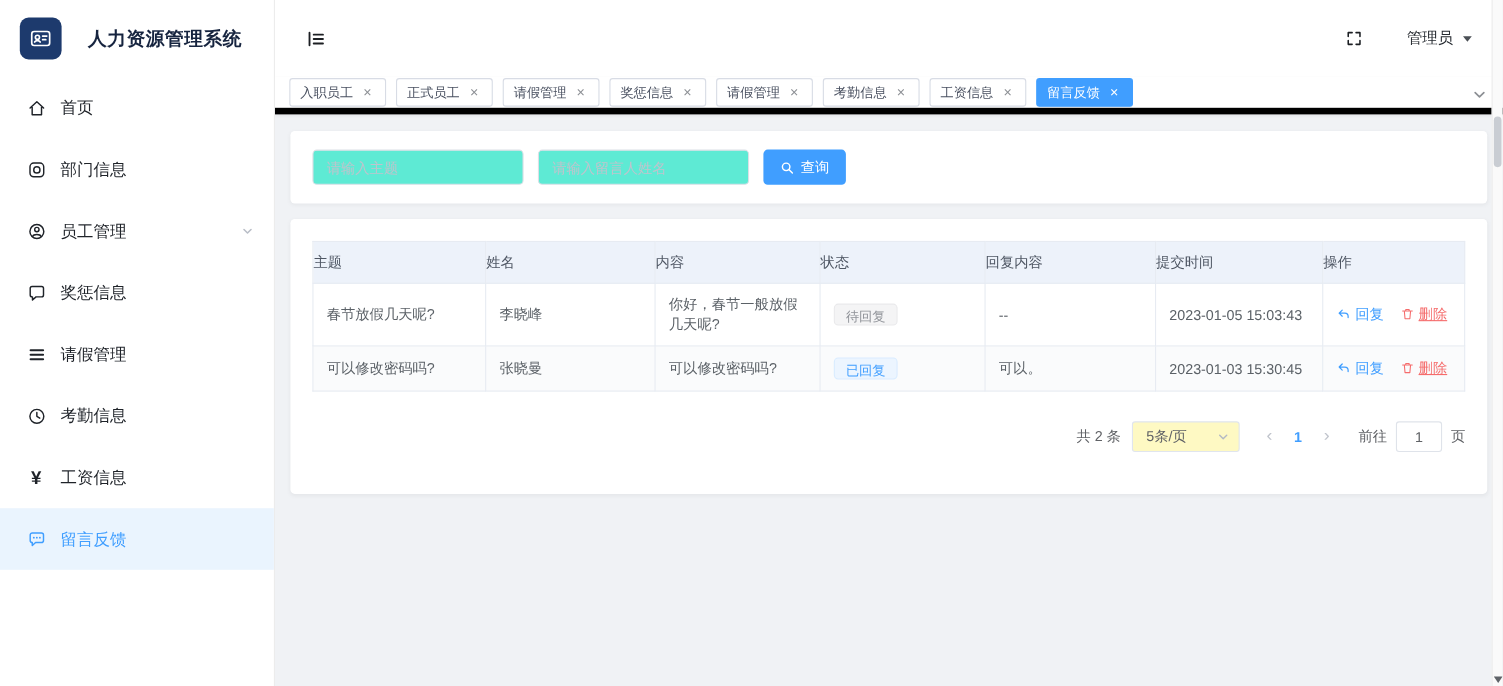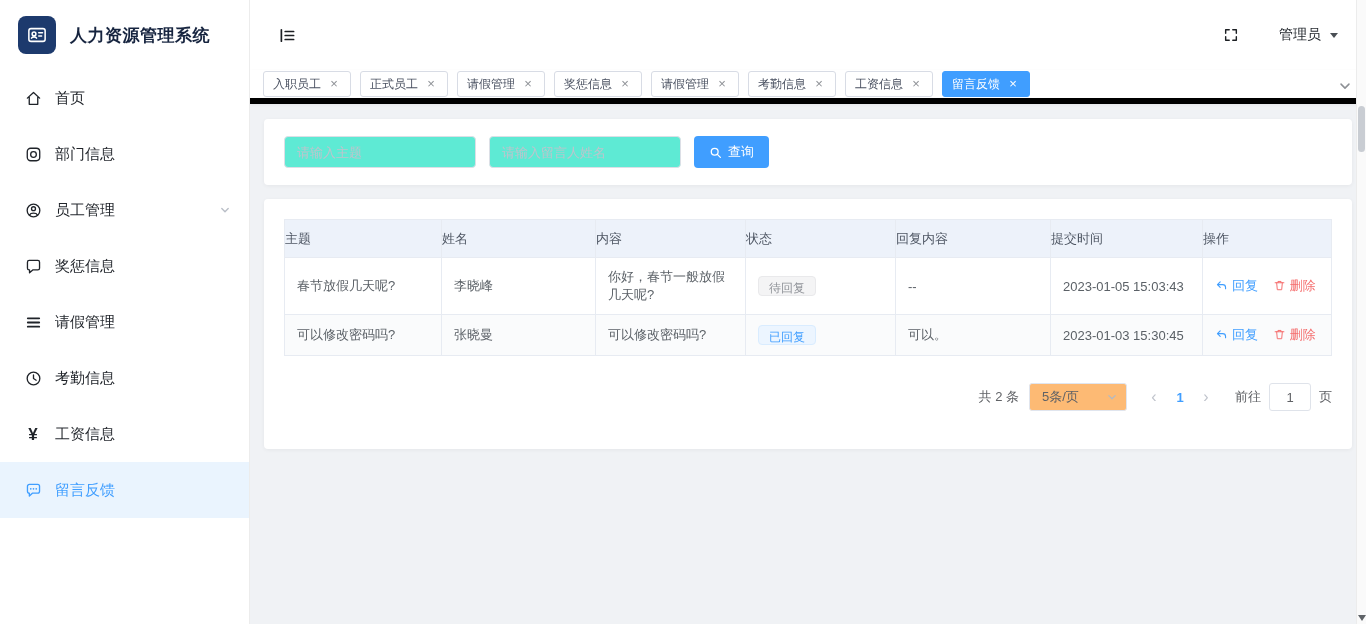--- a/index.html
+++ b/index.html
@@ -2,21 +2,21 @@
 <html><head>
 <meta charset="utf-8">
 <style>
   * { box-sizing: border-box; margin: 0; padding: 0; }
   html,body { width:1366px; height:624px; overflow:hidden; }
   body { font-family:"Liberation Sans","DejaVu Sans",sans-serif; background:#f0f2f5; color:#303133; }
   .app { display:flex; width:1366px; height:624px; position:relative; }
 
   
   .sidebar { width:250px; flex-shrink:0; background:#fff; border-right:1px solid #ececec; z-index:2; }
-  .logo { height:70px; display:flex; align-items:center; gap:14px; padding-left:18px; }
+  .logo { height:70px; display:flex; align-items:center; gap:24px; padding-left:18px; }
   .logo-box { width:38px; height:38px; border-radius:8px; background:#1d3a6d; display:flex; align-items:center; justify-content:center; flex-shrink:0; }
   .logo-title { font-size:17px; font-weight:bold; color:#16243f; letter-spacing:.5px; white-space:nowrap; }
   .menu-item { height:56px; display:flex; align-items:center; gap:13px; padding:0 18px 0 24px; font-size:15px; color:#1f2329; cursor:pointer; }
   .menu-item.active { background:#eaf4fe; color:#409eff; }
   .mi { display:inline-flex; width:18px; justify-content:center; }
   .mi svg { display:block; }
   .yen-glyph { font-size:17px; font-weight:bold; line-height:1; }
   .chev { margin-left:auto; color:#b9bec7; display:inline-flex; }
 
   
@@ -48,26 +48,26 @@
   table { width:100%; border-collapse:collapse; table-layout:fixed; font-size:13px; color:#5b6167; }
   th,td { border:1px solid #e7ebf2; text-align:left; padding:10px 12px; font-weight:normal; vertical-align:middle; word-break:break-all; }
   th { background:#edf2fa; color:#4e5663; height:38px; padding:8px 0; }
   tr.striped td { background:#fafbfc; }
   td.nowrap, th.nowrap { white-space:nowrap; word-break:keep-all; }
   .badge { display:inline-block; height:20px; line-height:22px; padding:0 10px; font-size:12px; border-radius:4px; border:1px solid transparent; }
   .badge-info { background:#f4f4f5; border-color:#e9e9eb; color:#909399; }
   .badge-primary { background:#ecf5ff; border-color:#d9ecff; color:#409eff; }
   .link { display:inline-flex; align-items:center; gap:4px; cursor:pointer; font-size:13px; }
   .link-reply { color:#409eff; margin-right:11px; }
-  .link-delete { color:#f56c6c; }
+  .link-delete { color:#f56c6c;text-decoration:underline; }
 
   
   .pagination { display:flex; align-items:center; justify-content:flex-end; margin-top:27px; font-size:13px; color:#606266; }
   .pg-total { margin-right:10px; }
-  .pg-select { width:98px; height:28px; border:1px solid #e0e5ee; border-radius:3px; display:inline-flex; align-items:center; justify-content:space-between; padding:0 8px 0 12px; color:#606266; cursor:pointer; margin-right:14px; background:#fdba74; }
+  .pg-select { width:98px; height:28px; border:1px solid #e0e5ee; border-radius:3px; display:inline-flex; align-items:center; justify-content:space-between; padding:0 8px 0 12px; color:#606266; cursor:pointer; margin-right:14px; background:#fef9c3; }
   .pg-select .sel-chev { color:#b4bac4; display:inline-flex; }
   .pg-arrow { width:26px; text-align:center; font-size:16px; color:#c0c4cc; cursor:pointer; user-select:none; }
   .pg-page { min-width:26px; text-align:center; color:#409eff; font-weight:bold; cursor:pointer; }
   .pg-goto { margin-left:16px; margin-right:8px; }
   .pg-input { width:42px; height:28px; border:1px solid #dfe3ea; border-radius:3px; text-align:center; font-size:13px; color:#606266; outline:none; font-family:inherit; }
   .pg-unit { margin-left:8px; }
 
   
   .scrollbar { position:absolute; right:0; top:0; width:10px; height:624px; background:#fafafa; border-left:1px solid #ececec; z-index:5; }
   .scroll-thumb { position:absolute; left:1px; top:106px; width:7px; height:46px; background:#c9cdd3; border-radius:4px; }

